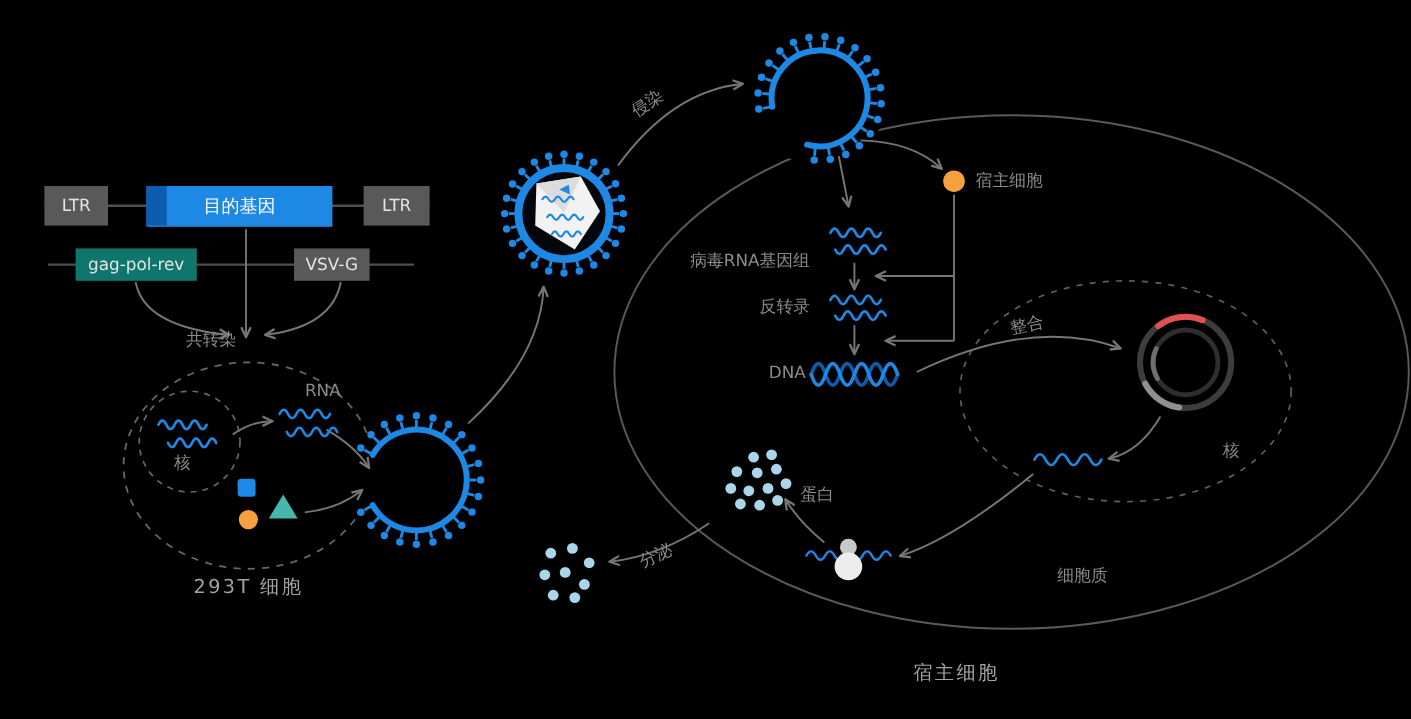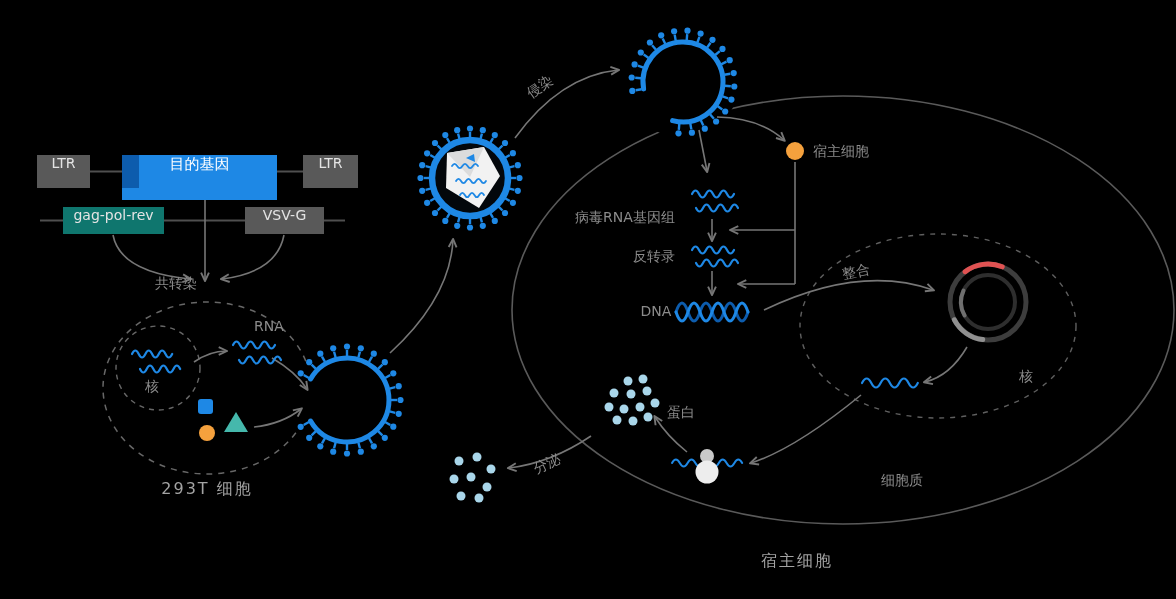--- a/index.html
+++ b/index.html
@@ -1,21 +1,21 @@
 <!DOCTYPE html>
 <html><head>
 <meta charset="utf-8">
 <style>
   *{margin:0;padding:0;box-sizing:border-box}
   html,body{background:#000}
   body{font-family:"DejaVu Sans","Liberation Sans",sans-serif}
   #stage{position:relative;width:1176px;height:599px;background:#000;overflow:hidden}
   #gfx{position:absolute;left:0;top:0}
   .lbl{position:absolute;color:#8b8b8b;font-size:14px;line-height:1.1;white-space:nowrap;transform:translate(-50%,-50%)}
-  .box{position:absolute;display:flex;align-items:flex-start;justify-content:center;color:#e4e4e4;font-size:14px}
+  .box{position:absolute;display:flex;align-items:center;justify-content:center;color:#e4e4e4;font-size:14px}
   .cellname{font-size:16px;color:#a3a3a3;letter-spacing:2px}
   .rot35n{transform:translate(-50%,-50%) rotate(-35deg)}
   .rot25n{transform:translate(-50%,-50%) rotate(-25deg)}
   .rot12n{transform:translate(-50%,-50%) rotate(-12deg)}
   .leftanchor{transform:translate(0,-50%)}
 </style>
 </head>
 <body>
 
 <div id="stage">
@@ -273,34 +273,34 @@
         <path d="M 456 181 q 2.5 -4.4 5.0 0 q 2.5 4.4 5.0 0 q 2.5 -4.4 5.0 0 q 2.5 4.4 5.0 0 q 2.5 -4.4 5.0 0 q 2.5 4.4 5.0 0" fill="none" stroke-linecap="round" stroke="#1e88e5" stroke-width="1.8"></path>
         <path d="M 460 195 q 2.4 -4.4 4.8 0 q 2.4 4.4 4.8 0 q 2.4 -4.4 4.8 0 q 2.4 4.4 4.8 0 q 2.4 -4.4 4.8 0" fill="none" stroke-linecap="round" stroke="#1e88e5" stroke-width="1.8"></path>
         <path d="M466,158 l8,-4 l1,8 Z" fill="#1e88e5"></path>
       </g>
     </svg>
 
   <div class="box" style="left:37px;top:155px;width:53px;height:33px;background:#595959">
     <span>LTR</span>
   </div>
 
-  <div class="box" style="left: 122px; top: 155px; width: 155px; height: 45px; background: rgb(30, 136, 229);">
+  <div class="box" style="left: 122px; top: 155px; width: 155px; height: 34px; background: rgb(30, 136, 229);">
     <div style="position: absolute; left: 0px; top: 0px; width: 17px; height: 33px; background: rgb(13, 92, 173);"></div>
     <span style="position:relative;color:#ffffff;font-size:15px">目的基因</span>
   </div>
 
   <div class="box" style="left:303px;top:155px;width:55px;height:33px;background:#595959">
     <span>LTR</span>
   </div>
 
   <div class="box" style="left:63px;top:207px;width:101px;height:27px;background:#0f766e">
     <span>gag-pol-rev</span>
   </div>
 
-  <div class="box" style="left:245px;top:207px;width:79px;height:27px;background:#595959">
+  <div class="box" style="left:245px;top:207px;width:63px;height:27px;background:#595959">
     <span>VSV-G</span>
   </div>
 
   <div class="lbl" style="left:176px;top:284px">共转染</div>
   <div class="lbl" style="left:269px;top:327px">RNA</div>
   <div class="lbl" style="left:152px;top:387px">核</div>
   <div class="lbl cellname" style="left:207px;top:489px">293T 细胞</div>
 
   <div class="lbl rot35n" style="left:540px;top:87px">侵染</div>
   <div class="lbl leftanchor" style="left:813px;top:152px">宿主细胞</div>

